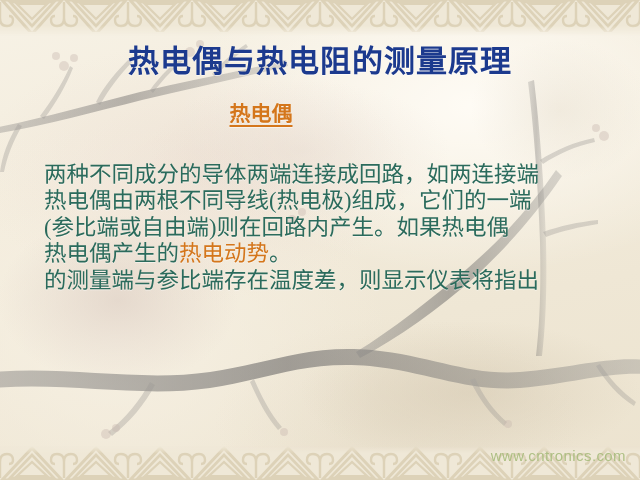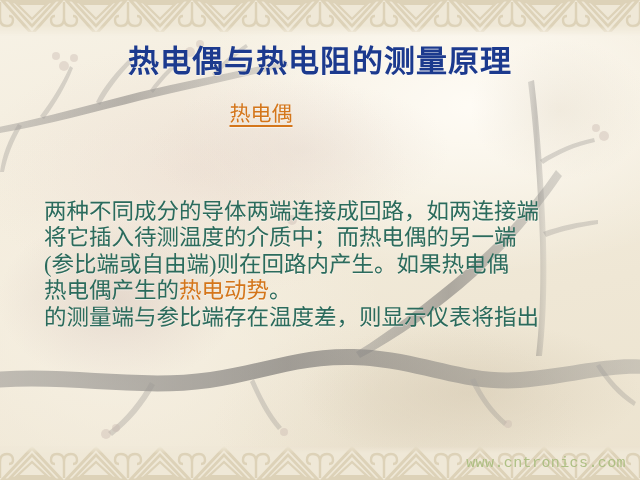--- a/index.html
+++ b/index.html
@@ -71,53 +71,52 @@
   }
 
   .subtitle {
     position: absolute;
     top: 100px;
     left: 0;
     width: 522px;
     text-align: center;
     font-size: 21px;
     line-height: 28px;
-    font-weight: normal;
+    font-weight: bold;
     color: #d4761b;
     text-decoration: underline;
     text-underline-offset: 4px;
     text-shadow: 0 1px 0 rgba(255,255,255,0.5);
     white-space: nowrap;
   }
 
   .body-block {
     position: absolute;
     top: 162px;
     left: 44px;
     width: 572px;
-    margin-top: 37px;
   }
 
   .body-line {
     font-size: 22.5px;
     line-height: 26.4px;
     color: #2b6b5c;
     white-space: nowrap;
     text-shadow: 0 1px 0 rgba(255,255,255,0.45);
   }
 
   .hl {
     color: #d4761b;
   }
 
   .watermark {
     position: absolute;
     right: 14px;
-    bottom: 8px;
-    font-family: Liberation Mono, monospace;
+    bottom: 16px;
+    font-family: Liberation Sans, sans-serif;
     font-size: 15px;
     letter-spacing: 0.4px;
     color: #a9bd7e;
     opacity: 0.92;
     white-space: nowrap;
   }
 </style>
 </head>
 <body>
 
@@ -243,21 +242,21 @@
     </defs>
     <rect width="640" height="34" fill="url(#triBot)" mask="url(#maskBot)"></rect>
   </svg>
 
   <div class="title">热电偶与热电阻的测量原理</div>
 
   <div class="subtitle">热电偶</div>
 
   <div class="body-block" id="body-block">
       <div class="body-line"><span>两种不同成分的导体两端连接成回路，如两连接端</span></div>
-      <div class="body-line"><span>将它插入待测温度的介质中；而热电偶的另一端</span></div>
+      <div class="body-line"><span>热电偶由两根不同导线(热电极)组成，它们的一端</span></div>
       <div class="body-line"><span>(参比端或自由端)则在回路内产生。如果热电偶</span></div>
       <div class="body-line"><span>热电偶产生的</span><span class="hl">热电动势</span><span>。</span></div>
       <div class="body-line"><span>的测量端与参比端存在温度差，则显示仪表将指出</span></div>
     </div>
 
   <div class="watermark">www.cntronics.com</div>
 
 </div>
 
 </body></html>

